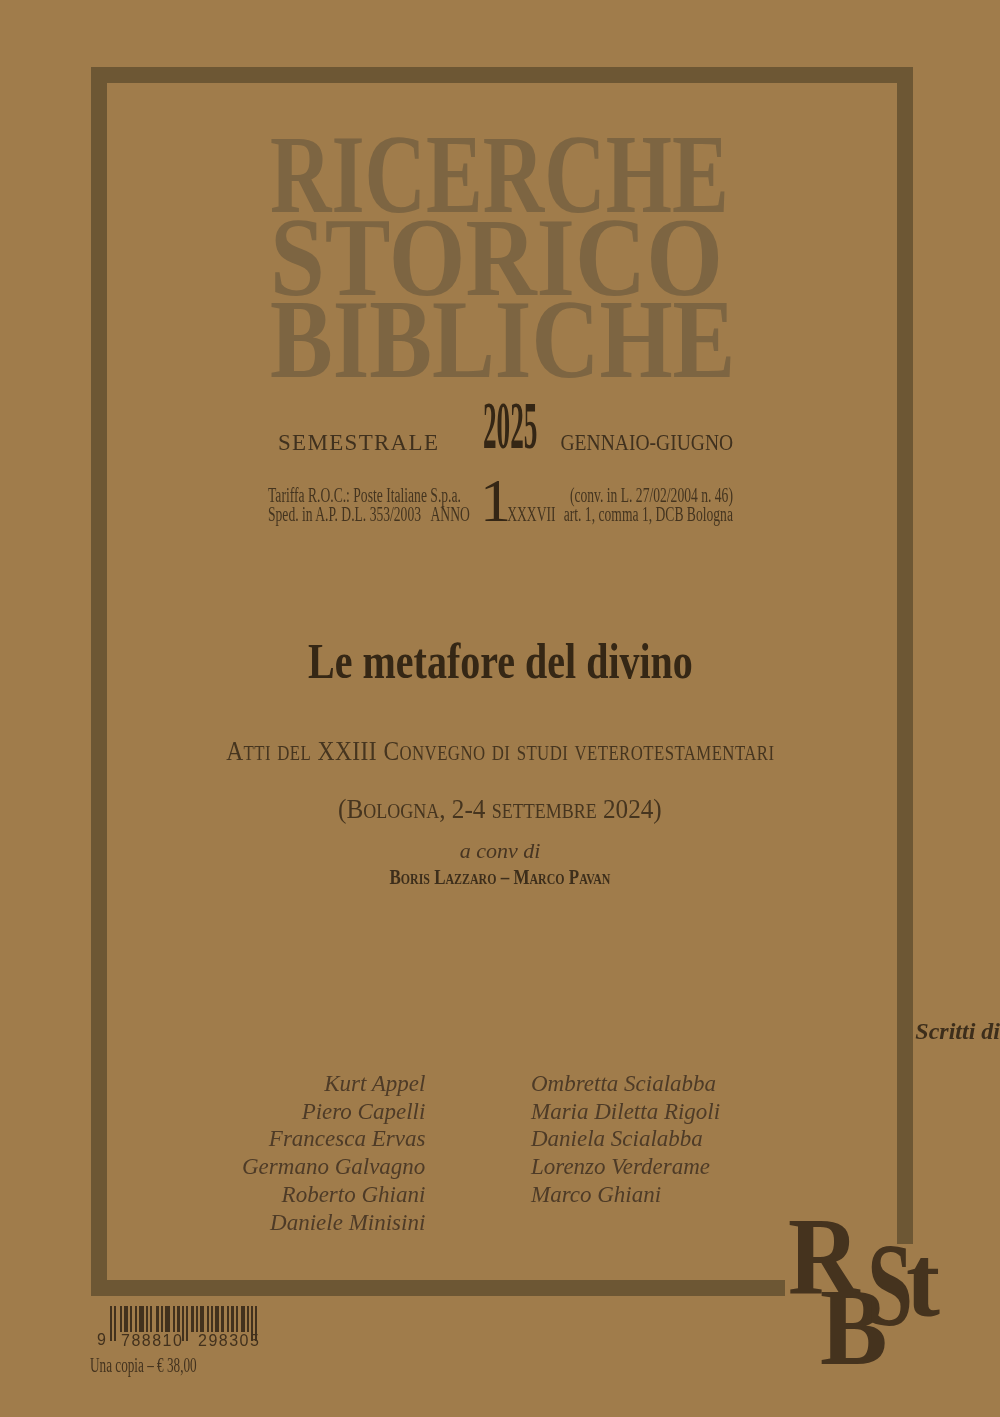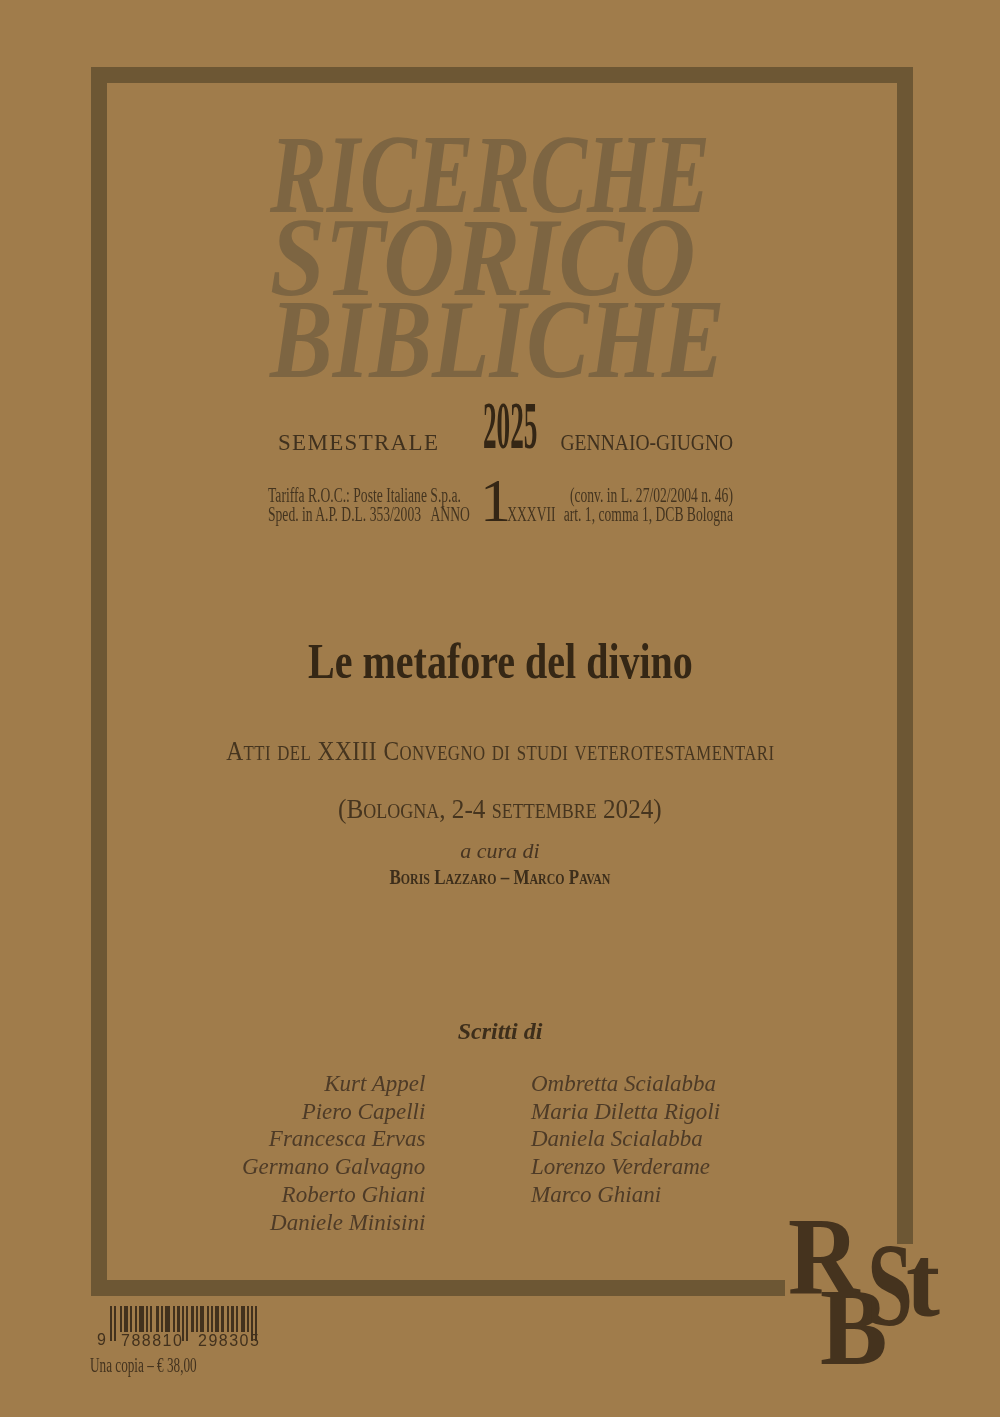--- a/index.html
+++ b/index.html
@@ -8,21 +8,21 @@
     font-family:"Liberation Serif", serif;overflow:hidden;
   }
   .abs{position:absolute;line-height:1;white-space:nowrap;}
 
   
   .frame{position:absolute;left:91px;top:67px;width:822px;height:1229px;
          border:16px solid #6d5734;box-sizing:border-box;}
   .corner-patch{position:absolute;left:785px;top:1244px;width:170px;height:64px;background:#a07c4b;}
 
   
-  .masthead{position:absolute;left:270px;top:118px;font-style:italic;}
+  .masthead{position:absolute;left:270px;top:118px;}
   .m-line{height:82.5px;line-height:112px;font-size:112px;font-weight:bold;
           color:#7d6542;transform-origin:left top;white-space:nowrap;}
   .m-line:nth-child(1){transform:scaleX(.76);}
   .m-line:nth-child(2){transform:scaleX(.88);}
   .m-line:nth-child(3){transform:scaleX(.84);}
 
   
   .periodicity{left:278px;top:431px;font-size:23px;letter-spacing:1.3px;color:#40311e;}
   .year{left:483px;top:391px;font-size:68px;font-weight:bold;color:#342615;
         transform:scaleX(.4);transform-origin:left top;}
@@ -42,21 +42,21 @@
   .center-row{position:absolute;left:0;width:1000px;text-align:center;line-height:1;}
   .issue-title{top:636px;font-size:50px;font-weight:bold;color:#352715;}
   .issue-title > span{display:inline-block;transform:scaleX(.8);}
   .subtitle{top:737px;font-size:28px;color:#46351f;font-variant:small-caps;letter-spacing:.5px;}
   .subtitle > span{display:inline-block;transform:scaleX(.84);}
   .venue{top:795px;font-size:28px;color:#46351f;font-variant:small-caps;}
   .venue > span{display:inline-block;transform:scaleX(.9);}
   .acura{top:840px;font-size:22px;font-style:italic;color:#473522;}
   .editors{top:867px;font-size:20px;font-weight:bold;font-variant:small-caps;color:#3d2e1b;}
   .editors > span{display:inline-block;transform:scaleX(.85);}
-  .scritti{top:1019px;font-size:24px;font-weight:bold;font-style:italic;color:#3d2e1b;}
+  .scritti{top:1019px;font-size:24px;font-weight:bold;font-style:italic;color:#3d2e1b;text-align:right;}
 
   
   .contrib-col{position:absolute;top:1070px;font-size:23px;font-style:italic;
                line-height:27.7px;color:#4e3b27;}
   .col-left{left:242px;text-align:right;}
   .col-right{left:531px;}
 
   
   .logo-letter{position:absolute;font-weight:bold;color:#45331e;line-height:1;}
   .logo-r{left:788px;top:1202px;font-size:110px;transform:scaleX(.9);transform-origin:left top;}
@@ -111,21 +111,21 @@
 
   <div class="center-row issue-title">
     <span>Le metafore del divino</span>
   </div>
   <div class="center-row subtitle">
     <span>Atti del XXIII Convegno di studi veterotestamentari</span>
   </div>
   <div class="center-row venue">
     <span>(Bologna, 2-4 settembre 2024)</span>
   </div>
-  <div class="center-row acura">a cura di</div>
+  <div class="center-row acura">a conv di</div>
   <div class="center-row editors">
     <span>Boris Lazzaro – Marco Pavan</span>
   </div>
   <div class="center-row scritti">Scritti di</div>
 
   <div class="contrib-col col-left">
       <div class="contrib-name">Kurt Appel</div>
       <div class="contrib-name">Piero Capelli</div>
       <div class="contrib-name">Francesca Ervas</div>
       <div class="contrib-name">Germano Galvagno</div>

